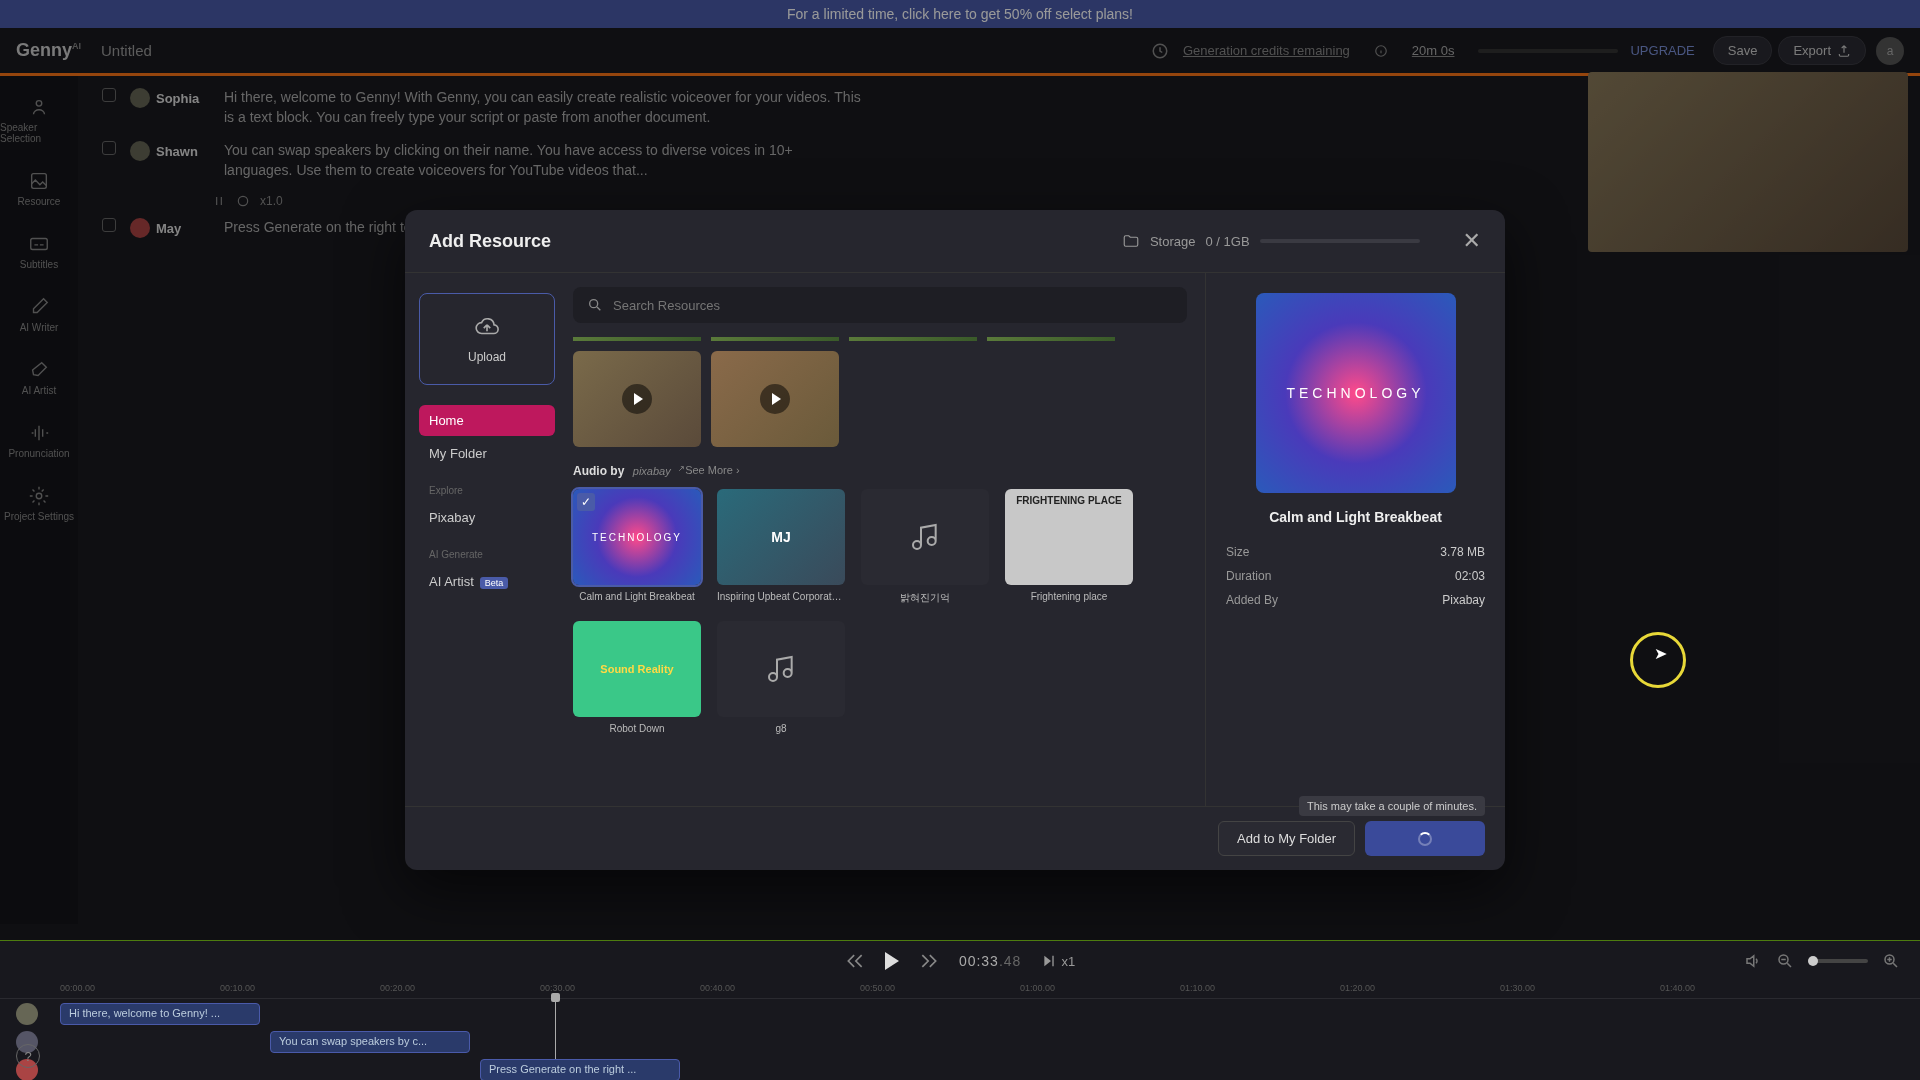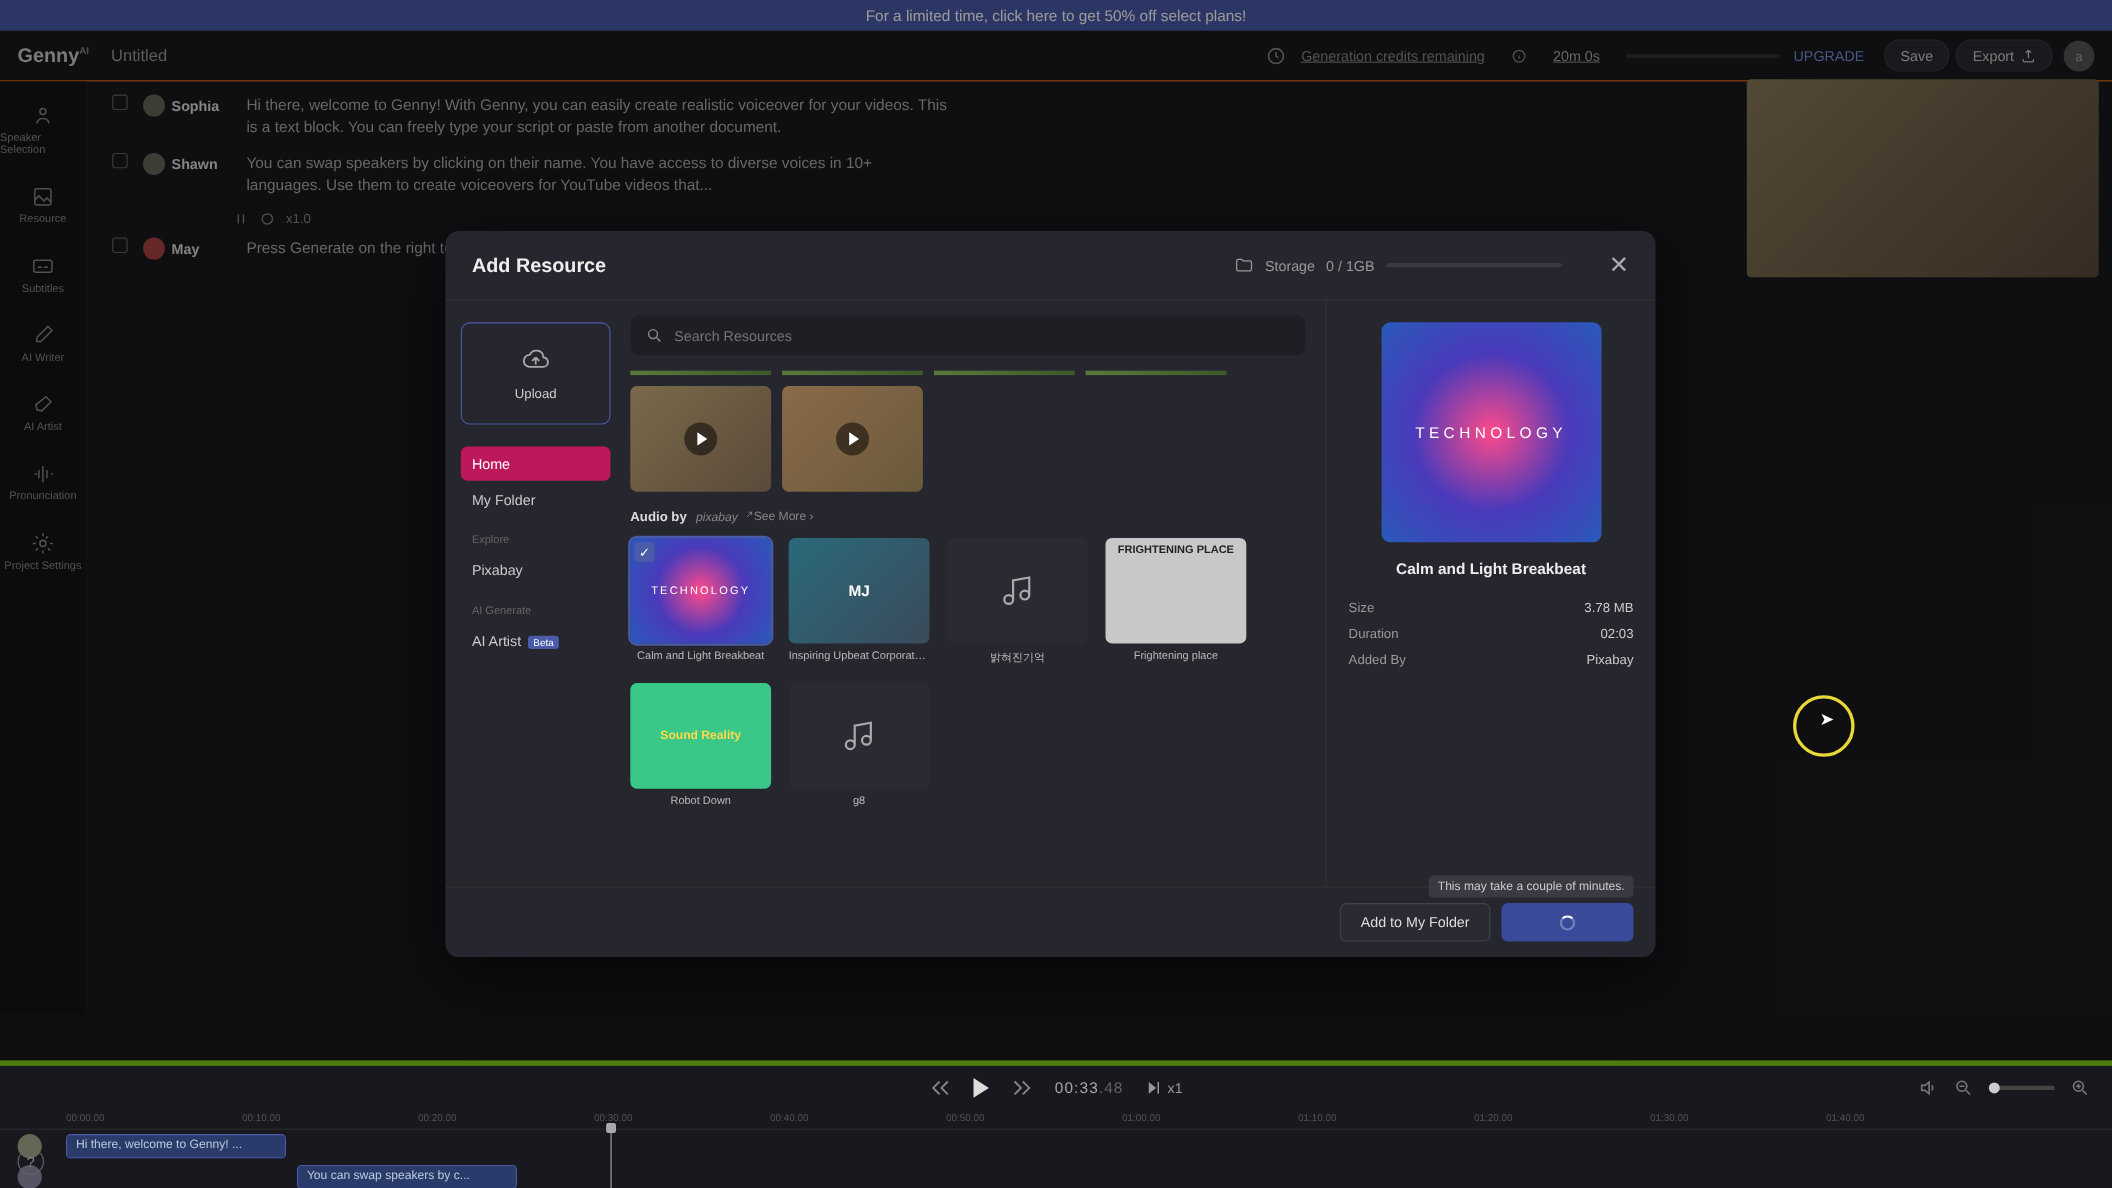--- a/index.html
+++ b/index.html
@@ -2,21 +2,21 @@
 <html><head>
 <meta charset="utf-8">
 <style>
 * { margin: 0; padding: 0; box-sizing: border-box; font-family: -apple-system, BlinkMacSystemFont, 'Segoe UI', sans-serif; }
 body { background: #1a1a1f; color: #e0e0e0; width: 1920px; height: 1080px; overflow: hidden; position: relative; }
 
 
 .banner { background: #4a5ba8; color: #fff; text-align: center; padding: 6px; font-size: 14px; }
 
 
-.header { display: flex; align-items: center; padding: 8px 16px; background: #1a1a1f; border-bottom: 1px solid #f97316; }
+.header { display: flex; align-items: center; padding: 8px 16px; background: #1a1a1f; border-bottom: 3px solid #f97316; }
 .logo { font-size: 18px; font-weight: 600; color: #ccc; margin-right: 20px; }
 .logo sup { font-size: 9px; color: #888; }
 .project-title { color: #999; font-size: 15px; }
 .header-spacer { flex: 1; }
 .credits { display: flex; align-items: center; gap: 24px; color: #888; font-size: 13px; text-decoration: underline; }
 .credits-time { color: #aaa; }
 .progress-bar { width: 140px; height: 4px; background: #333; border-radius: 2px; }
 .upgrade-btn { color: #7a8fd8; font-size: 13px; padding: 6px 12px; cursor: pointer; }
 .save-btn, .export-btn { background: #2a2a32; border: 1px solid #3a3a42; color: #ccc; padding: 6px 14px; border-radius: 14px; font-size: 13px; cursor: pointer; margin-left: 6px; }
 .export-btn { display: flex; align-items: center; gap: 6px; }
@@ -99,21 +99,21 @@
 .meta-row .val { color: #ccc; }
 .tooltip-text { background:#3a3a42; color:#ccc; font-size:11px; padding:4px 8px; border-radius:4px; position:absolute; bottom:54px; right:20px; }
 
 .modal-footer { display: flex; justify-content: flex-end; gap: 10px; padding: 14px 20px; border-top: 1px solid #333; position:relative; }
 .btn-secondary { background: #2a2a32; border: 1px solid #444; color: #ddd; padding: 9px 18px; border-radius: 6px; font-size: 13px; cursor:pointer; }
 .btn-primary { background: #3a4a9a; border: none; color: #fff; padding: 9px 30px; border-radius: 6px; font-size: 13px; cursor:pointer; width: 120px; display:flex; align-items:center; justify-content:center; }
 .spinner { width:14px; height:14px; border:2px solid rgba(255,255,255,0.3); border-top-color:#fff; border-radius:50%; animation: spin 1s linear infinite; }
 @keyframes spin { to { transform: rotate(360deg); } }
 
 
-.timeline-area { position:absolute; bottom:0; left:0; right:0; height:116px; background:#18181e; border-top:5px solid #4d7c0f; }
+.timeline-area { position:absolute; bottom:0; left:0; right:0; height:140px; background:#18181e; border-top:1px solid #4d7c0f; }
 .playback-controls { display:flex; align-items:center; justify-content:center; gap:20px; padding:10px; position:relative; }
 .pc-btn { color:#888; cursor:pointer; }
 .play-btn { width:0; height:0; border-left:14px solid #ddd; border-top:9px solid transparent; border-bottom:9px solid transparent; cursor:pointer; }
 .timecode { color:#aaa; font-size:14px; letter-spacing:1px; }
 .timecode .frac { color:#666; }
 .speed { display:flex; align-items:center; gap:4px; color:#999; font-size:13px; }
 .pc-right { position:absolute; right:20px; display:flex; gap:14px; color:#666; }
 .timeline-ruler { height:18px; border-bottom:1px solid #2a2a30; position:relative; font-size:9px; color:#555; }
 .tick { position:absolute; top:2px; }
 .tracks { position:relative; padding-left:60px; height: 80px; }

